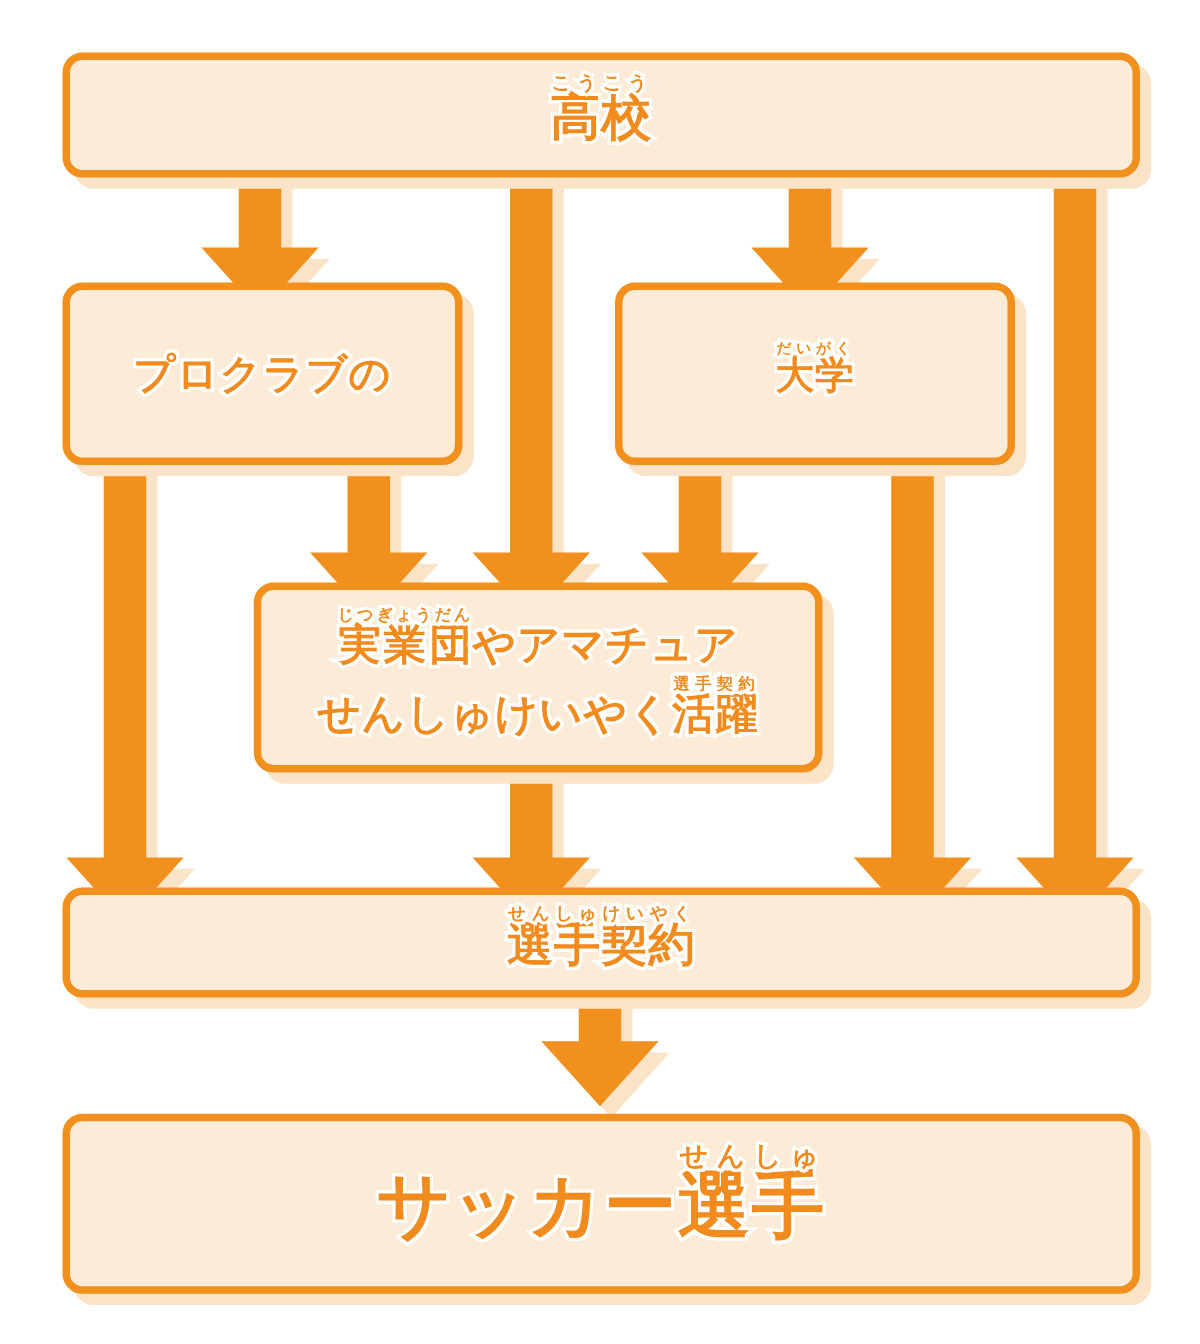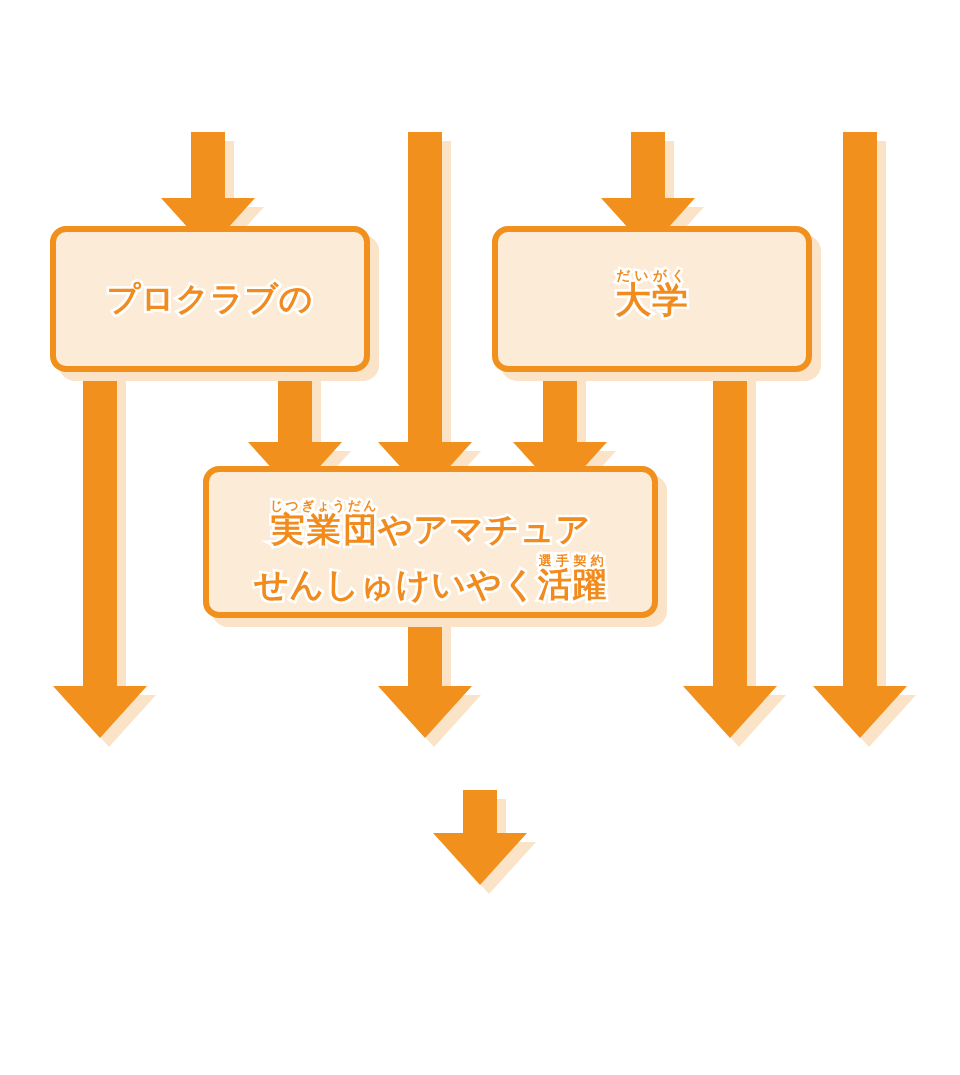--- a/index.html
+++ b/index.html
@@ -56,27 +56,27 @@
     font-size: 0.38em;
     font-weight: 700;
     color: #F28B1E;
     letter-spacing: 0.18em;
     transform: translateY(0.5em);
   }
   
   #node-koukou      { left:  50px; top:  42px; width: 862px; height: 100px; }
   #node-youth       { left:  50px; top: 226px; width: 320px; height: 146px; text-align: center; }
   #node-daigaku     { left: 492px; top: 226px; width: 320px; height: 146px; }
-  #node-jitsugyodan { left: 203px; top: 466px; width: 455px; height: 152px; align-items: flex-end; }
+  #node-jitsugyodan { left: 203px; top: 466px; width: 455px; height: 152px; }
   #node-keiyaku     { left:  50px; top: 710px; width: 862px; height: 88px; }
   #node-senshu      { left:  50px; top: 891px; width: 862px; height: 144px; }
 
   #node-koukou      .node-label { font-size: 40px; }
   #node-youth       .node-label { font-size: 33px; }
-  #node-daigaku     .node-label { font-size: 36px; }
+  #node-daigaku     .node-label { font-size: 31px; }
   #node-jitsugyodan .node-label { font-size: 34px; }
   #node-keiyaku     .node-label { font-size: 37px; }
   #node-senshu      .node-label { font-size: 58px; }
 </style>
 </head>
 <body>
 
 <div id="stage">
 
   <svg id="connectors" viewBox="0 0 960 1075" aria-hidden="true">
@@ -114,35 +114,50 @@
       <path d="M843,132 h34 v554 h30 l-47,52 l-47,-52 h30 z"></path>
       <path d="M278,362 h34 v80 h30 l-47,52 l-47,-52 h30 z"></path>
       <path d="M83,362 h34 v324 h30 l-47,52 l-47,-52 h30 z"></path>
       <path d="M543,362 h34 v80 h30 l-47,52 l-47,-52 h30 z"></path>
       <path d="M713,362 h34 v324 h30 l-47,52 l-47,-52 h30 z"></path>
       <path d="M408,608 h34 v78 h30 l-47,52 l-47,-52 h30 z"></path>
       <path d="M463,790 h34 v43 h30 l-47,52 l-47,-52 h30 z"></path>
     </g>
   </svg>
 
+  <div class="node" id="node-koukou">
+    <div class="node-label">
+      <ruby><span>高校</span><rt>こうこう</rt></ruby>
+    </div>
+  </div>
 
   <div class="node" id="node-youth">
     <div class="node-label">
       <span>プロクラブの</span><br>
     </div>
   </div>
 
   <div class="node" id="node-daigaku">
     <div class="node-label">
       <ruby><span>大学</span><rt>だいがく</rt></ruby>
     </div>
   </div>
 
   <div class="node" id="node-jitsugyodan">
     <div class="node-label">
       <ruby><span>実業団</span><rt>じつぎょうだん</rt></ruby><span>やアマチュア</span><br>
       <span>せんしゅけいやく</span><ruby><span>活躍</span><rt>選手契約</rt></ruby>
     </div>
   </div>
 
+  <div class="node" id="node-keiyaku">
+    <div class="node-label">
+      <ruby><span>選手契約</span><rt>せんしゅけいやく</rt></ruby>
+    </div>
+  </div>
 
+  <div class="node" id="node-senshu">
+    <div class="node-label">
+      <span>サッカー</span><ruby><span>選手</span><rt>せんしゅ</rt></ruby>
+    </div>
+  </div>
 
 </div>
 
 </body></html>

